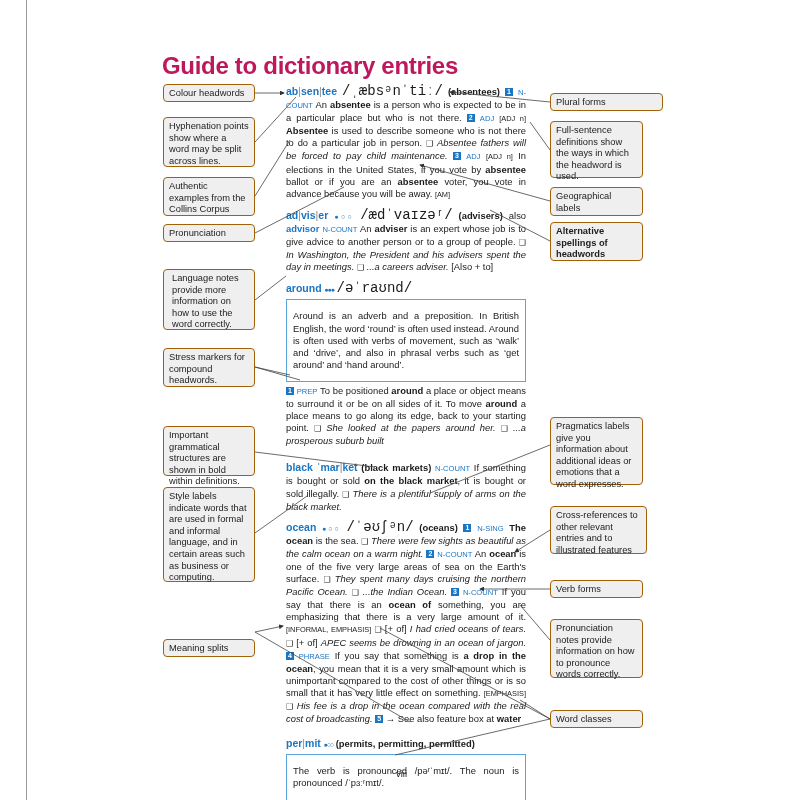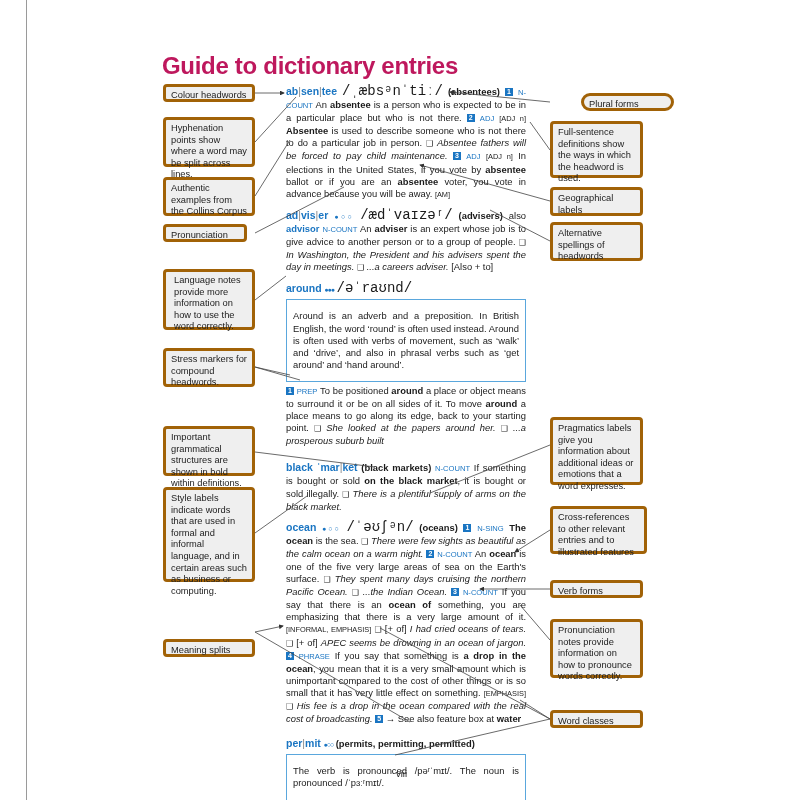--- a/index.html
+++ b/index.html
@@ -1,20 +1,20 @@
 <!DOCTYPE html>
 <html><head>
 <meta charset="utf-8">
 <style>
   html, body { margin:0; padding:0; }
   body { width:800px; height:800px; background:#ffffff; position:relative; overflow:hidden;
          font-family:"Liberation Sans", "DejaVu Sans", sans-serif; color:#1a1a1a; }
   .page-edge { position:absolute; left:26px; top:0; width:1px; height:800px; background:#9a9a9a; }
   .title { position:absolute; left:162px; top:40px; font-size:24px; font-weight:bold; color:#be185d; letter-spacing:-0.3px;margin-top:12px; }
-  .callout { position:absolute; background:#efefef; border:3px solid #a16207; border-radius:4px;
+  .callout { position:absolute; background:#efefef; border:1px solid #a16207; border-radius:4px;
              font-size:9.3px; line-height:11.6px; color:#222; padding:3px 5px; box-sizing:border-box; }
   .col { position:absolute; left:286px; width:240px; font-size:9.4px; line-height:12.1px; color:#1a1a1a; text-align:justify; }
   .hw { color:#1a75c2; font-weight:bold; font-size:10.5px; }
   .b { font-weight:bold; }
   .i { font-style:italic; }
   .lab { color:#1a75c2; font-size:7.6px; }
   .sc { font-size:7.4px; }
   .num { display:inline-block; background:#1a75c2; color:#fff; font-size:7px; font-weight:bold; width:8px; height:8px; line-height:8px; text-align:center; vertical-align:1px; }
   .pron { font-family:Liberation Mono, monospace; font-size:14px; }
   .note { border:1.5px solid #5aa7dd; padding:10px 6px; margin:3px 0 3px 0; }
@@ -26,31 +26,31 @@
 </style>
 </head>
 <body>
 
 <div class="page-edge"></div>
 <div class="title">Guide to dictionary entries</div>
 
 <div class="callout" style="left:163px;top:84px;width:92px;height:18px;">Colour headwords</div>
 <div class="callout" style="left:163px;top:117px;width:92px;height:50px;">Hyphenation points show where a word may be split across lines.</div>
 <div class="callout" style="left:163px;top:177px;width:92px;height:39px;">Authentic examples from the Collins Corpus</div>
-<div class="callout" style="left:163px;top:224px;width:84px;height:18px;">Pronunciation</div>
+<div class="callout" style="left:163px;top:224px;width:92px;height:18px;">Pronunciation</div>
 <div class="callout" style="left:163px;top:269px;width:92px;height:61px;padding-left:8px;">Language notes provide more information on how to use the word correctly.</div>
 <div class="callout" style="left:163px;top:348px;width:92px;height:39px;">Stress markers for compound headwords.</div>
 <div class="callout" style="left:163px;top:426px;width:92px;height:50px;">Important grammatical structures are shown in bold within definitions.</div>
 <div class="callout" style="left:163px;top:487px;width:92px;height:95px;">Style labels indicate words that are used in formal and informal language, and in certain areas such as business or computing.</div>
 <div class="callout" style="left:163px;top:623px;width:92px;height:18px;margin-top:16px;">Meaning splits</div>
 
-<div class="callout" style="left:581px;top:93px;width:93px;height:18px;border-radius:9px;">Plural forms</div>
+<div class="callout" style="left:550px;top:93px;width:113px;height:18px;">Plural forms</div>
 <div class="callout" style="left:550px;top:121px;width:93px;height:57px;">Full-sentence definitions show the ways in which the headword is used.</div>
 <div class="callout" style="left:550px;top:187px;width:93px;height:29px;">Geographical labels</div>
-<div class="callout" style="left:550px;top:222px;width:93px;height:39px;">Alternative spellings of headwords</div>
+<div class="callout" style="left:550px;top:222px;width:93px;height:39px;font-weight:bold;">Alternative spellings of headwords</div>
 <div class="callout" style="left:550px;top:417px;width:93px;height:68px;">Pragmatics labels give you information about additional ideas or emotions that a word expresses.</div>
 <div class="callout" style="left:550px;top:506px;width:97px;height:48px;">Cross-references to other relevant entries and to illustrated features</div>
 <div class="callout" style="left:550px;top:580px;width:93px;height:18px;">Verb forms</div>
 <div class="callout" style="left:550px;top:608px;width:93px;height:59px;margin-top:11px;">Pronunciation notes provide information on how to pronounce words correctly.</div>
 <div class="callout" style="left:550px;top:710px;width:93px;height:18px;">Word classes</div>
 
 <div class="col" style="top:85px;">
 
   <div>
     <span class="hw"><span>ab</span><span style="color:#888;font-weight:normal">|</span><span>sen</span><span style="color:#888;font-weight:normal">|</span><span>tee</span></span>

